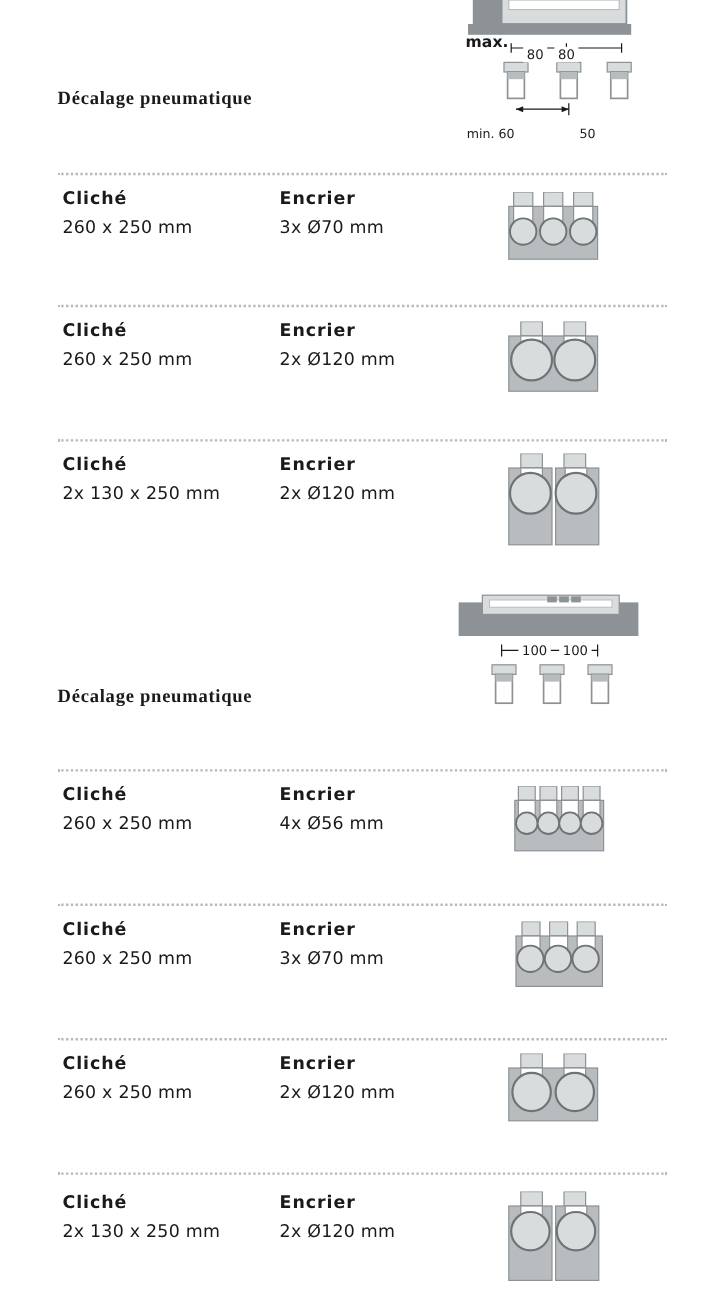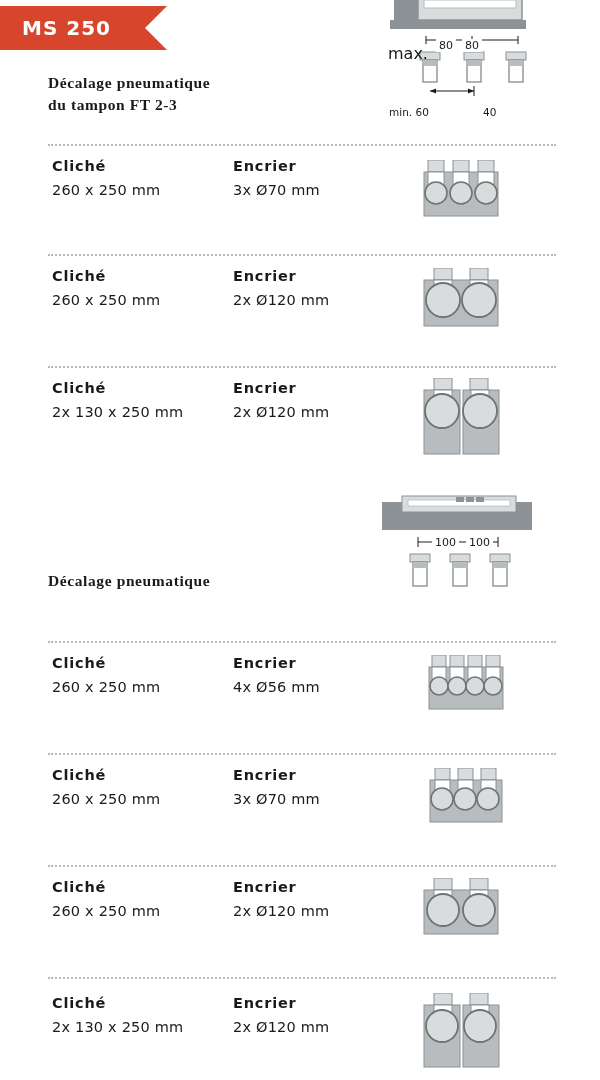--- a/index.html
+++ b/index.html
@@ -92,27 +92,23 @@
   .diagram {
     position: absolute;
   }
   svg { display: block; }
 </style>
 </head>
 <body>
 
 <div class="page">
 
-  <div class="badge">
-    <span>MS 250</span>
-  </div>
 
   <div class="section-title" style="top:72px;">
     <div>Décalage pneumatique</div>
-    <div>du tampon FT 2-3</div>
   </div>
 
   <div class="diagram" style="left:382px; top:-6px;">
     <svg width="160" height="130" viewBox="0 0 160 130">
 
       <rect x="12" y="0" width="24" height="26" fill="#8c9295"></rect>
       <rect x="36" y="0" width="104" height="26" fill="#d9dcdd" stroke="#8c9295" stroke-width="1.5"></rect>
       <rect x="42" y="6" width="92" height="8" fill="#ffffff" stroke="#b8bcbe" stroke-width="1"></rect>
       <rect x="8" y="26" width="136" height="9" fill="#8c9295"></rect>
 
@@ -132,25 +128,25 @@
         <rect x="127" y="66" width="14" height="22" fill="#ffffff" stroke="#8c9295" stroke-width="1.4"></rect>
         <rect x="127" y="66" width="14" height="6" fill="#b8bcbe"></rect>
       </g>
 
       <line x1="48" y1="97" x2="92" y2="97" stroke="#1a1a1a" stroke-width="1"></line>
       <polygon points="48,97 54,94.5 54,99.5" fill="#1a1a1a"></polygon>
       <polygon points="92,97 86,94.5 86,99.5" fill="#1a1a1a"></polygon>
       <line x1="92" y1="92" x2="92" y2="102" stroke="#1a1a1a" stroke-width="1"></line>
     </svg>
   </div>
-  <div style="position:absolute; left:388px; top:44px; font-size:16px;">max.</div>
+  <div style="position:absolute; left:388px; top:28px; font-size:13px;font-weight:bold;">max.</div>
   <div style="position:absolute; left:436px; top:39px; font-size:11px; background:#fff; padding:0 3px;">80</div>
   <div style="position:absolute; left:462px; top:39px; font-size:11px; background:#fff; padding:0 3px;">80</div>
   <div style="position:absolute; left:389px; top:106px; font-size:10.5px;text-align:right;">min. 60</div>
-  <div style="position:absolute; left:483px; top:106px; font-size:10.5px;">40</div>
+  <div style="position:absolute; left:483px; top:106px; font-size:10.5px;">50</div>
 
   <div class="divider" style="top:144px;"></div>
   <div class="row" style="top:158px;">
     <div class="col-label c1 lbl-y">Cliché</div>
     <div class="col-value c1 val-y">260 x 250 mm</div>
     <div class="col-label c2 lbl-y">Encrier</div>
     <div class="col-value c2 val-y">3x Ø70 mm</div>
   </div>
   <div class="diagram" style="left:416px; top:160px;">
     <svg width="90" height="62" viewBox="0 0 90 62">

